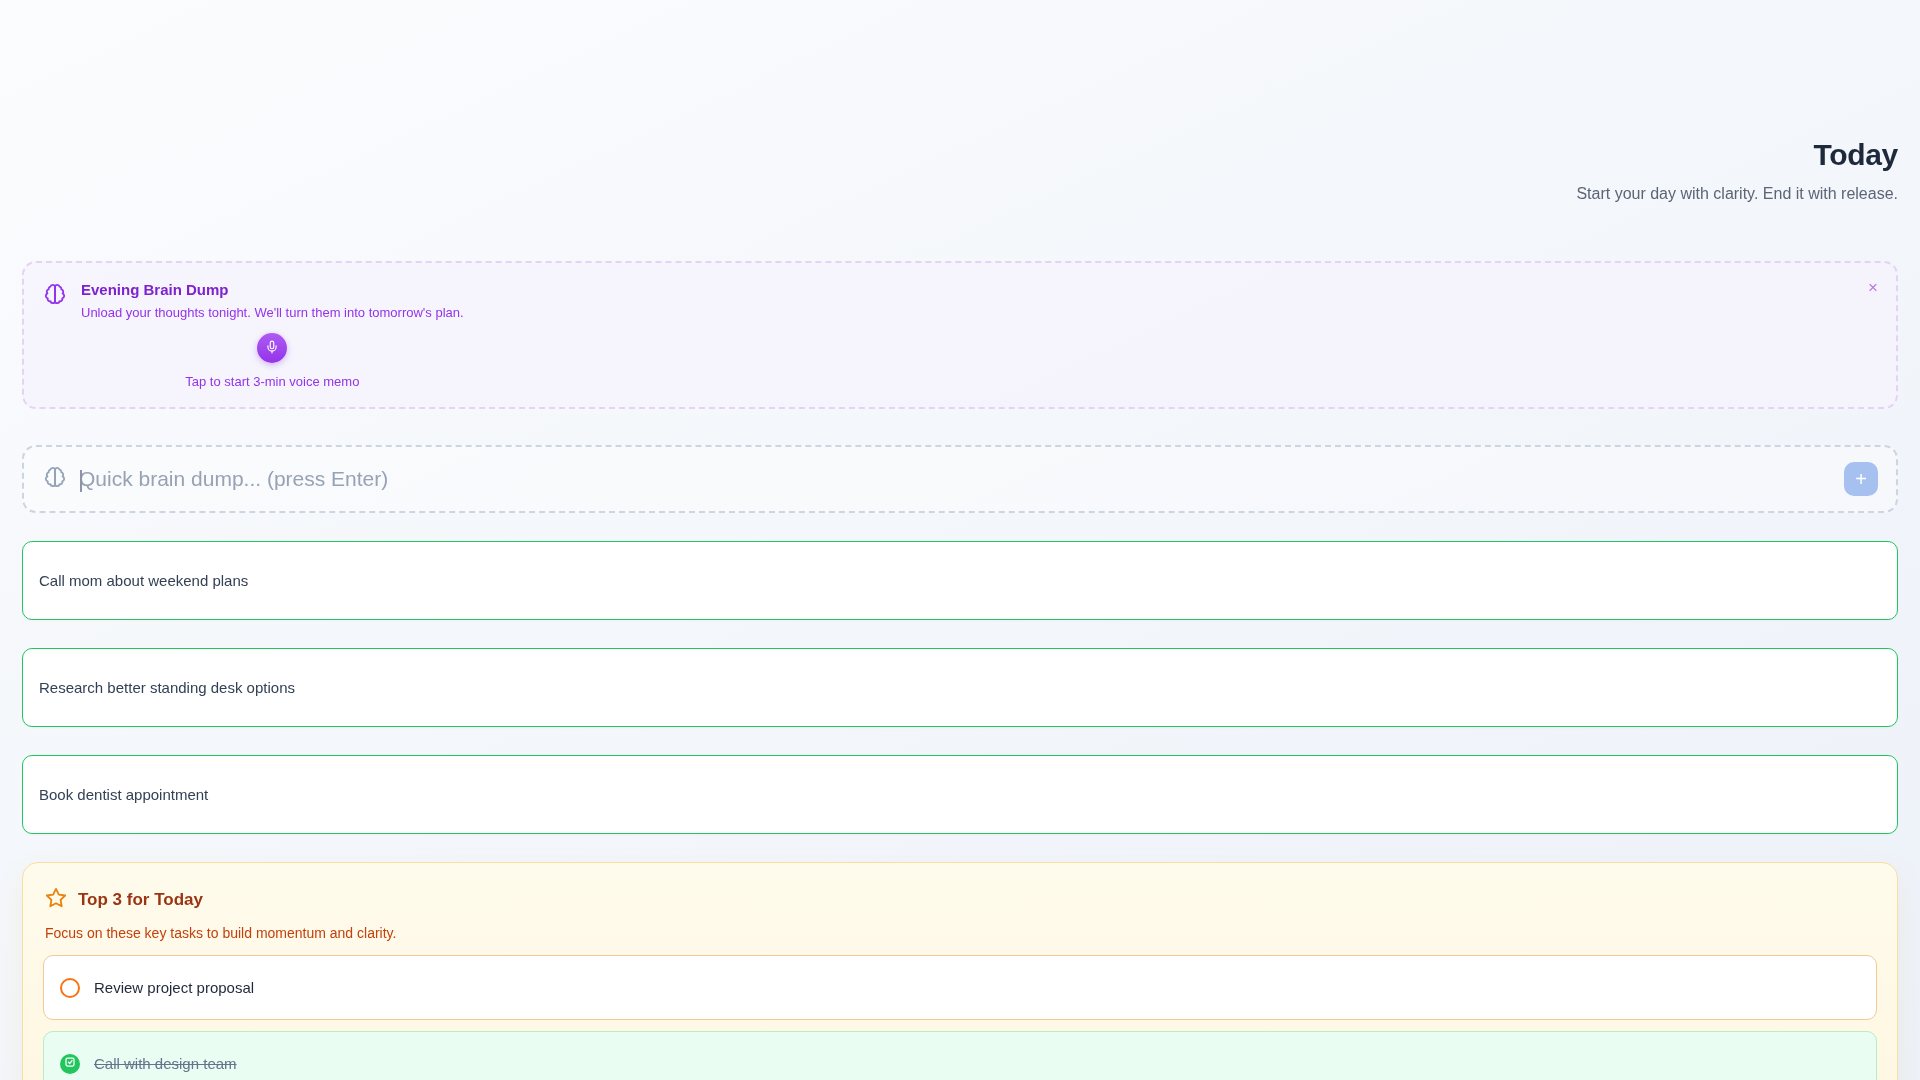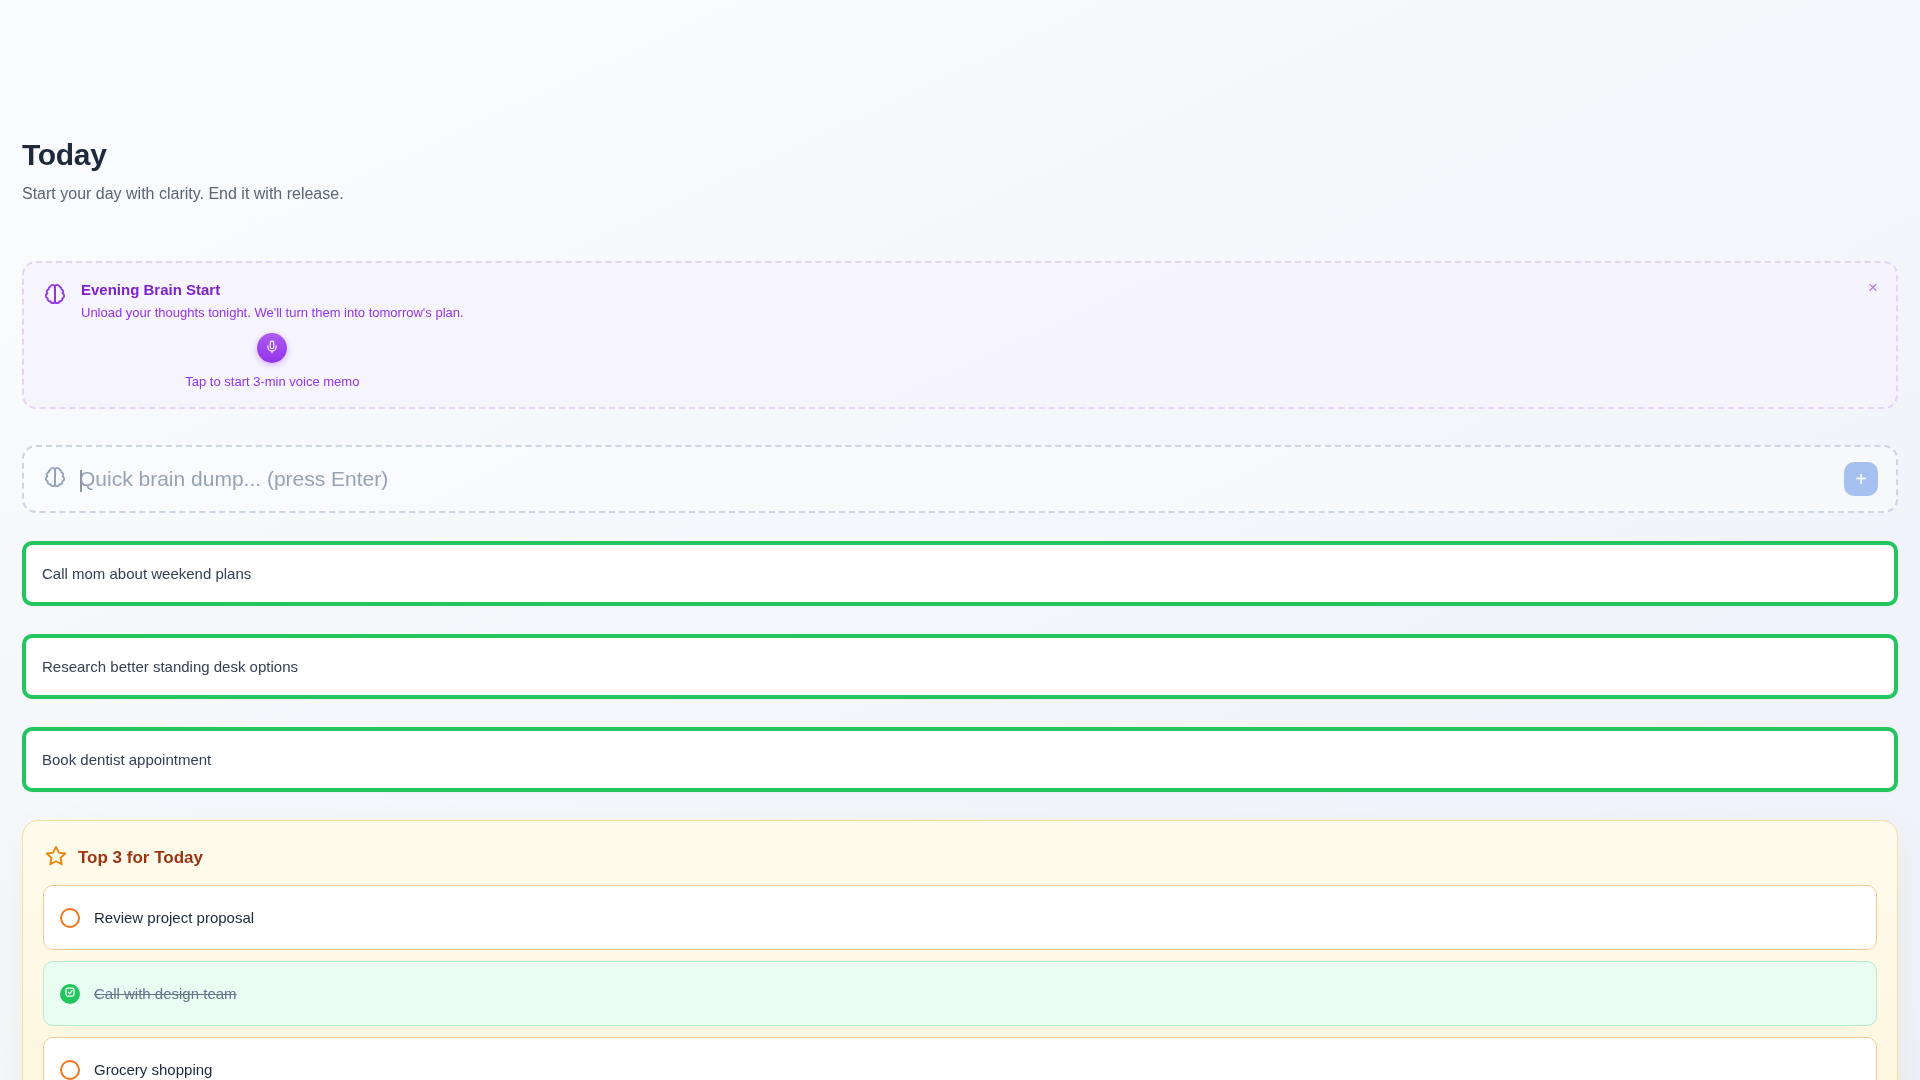--- a/index.html
+++ b/index.html
@@ -5,21 +5,21 @@
   * { box-sizing: border-box; margin: 0; padding: 0; }
   html, body { width: 1920px; height: 1080px; overflow: hidden; }
   body {
     font-family: "Liberation Sans", "DejaVu Sans", sans-serif;
     background: linear-gradient(155deg, #fbfcfe 0%, #f4f7fb 45%, #edf1f9 100%);
     color: #1e293b;
   }
   .page { padding: 0 22px; }
 
   
-  .header { text-align: left; padding-top: 138px; }
+  .header { text-align: right; padding-top: 138px; }
   .page-title { font-size: 30px; line-height: 34px; font-weight: 700; color: #1e293b; letter-spacing: -0.3px; }
   .page-subtitle { margin-top: 11px; font-size: 16px; line-height: 22px; color: #5b6575; }
 
   
   .banner {
     position: relative;
     margin-top: 56px;
     border: 2px dashed #e5d3f4;
     border-radius: 14px;
     background: rgba(246, 243, 254, 0.75);
@@ -78,23 +78,23 @@
   
   .inbox-header { margin-top: 20px; display: flex; align-items: center; gap: 9px; }
   .inbox-icon { color: #334155; }
   .inbox-title { font-size: 15px; font-weight: 700; color: #1f2937; }
   .inbox-spacer { flex: 1; }
   .ai-link { font-size: 13px; font-weight: 500; color: #2563eb; text-decoration: none; cursor: pointer; }
 
   .inbox-list { margin-top: 11px; }
   .inbox-card {
     background: #ffffff;
-    border: 4px solid #22c55e;
+    border: 1px solid #22c55e;
     border-radius: 10px;
-    padding: 20px 16px;
+    padding: 30px 16px;
     font-size: 15px; color: #334155;
     margin-bottom: 11px;
     box-shadow: 0 1px 2px rgba(30, 41, 59, 0.03);
     cursor: pointer;
     margin-top: 28px;
   }
 
   
   .top3 {
     margin-top: 28px;
@@ -154,21 +154,21 @@
   </div>
 
   <div class="banner">
     <span class="banner-icon">
       <svg width="22" height="22" viewBox="0 0 24 24" fill="none" stroke="currentColor" stroke-width="2" stroke-linecap="round" stroke-linejoin="round">
         <path d="M9.5 2A2.5 2.5 0 0 1 12 4.5v15a2.5 2.5 0 0 1-4.96.44 2.5 2.5 0 0 1-2.96-3.08 3 3 0 0 1-.34-5.58 2.5 2.5 0 0 1 1.32-4.24 2.5 2.5 0 0 1 1.98-3A2.5 2.5 0 0 1 9.5 2Z"></path>
         <path d="M14.5 2A2.5 2.5 0 0 0 12 4.5v15a2.5 2.5 0 0 0 4.96.44 2.5 2.5 0 0 0 2.96-3.08 3 3 0 0 0 .34-5.58 2.5 2.5 0 0 0-1.32-4.24 2.5 2.5 0 0 0-1.98-3A2.5 2.5 0 0 0 14.5 2Z"></path>
       </svg>
     </span>
     <div>
-      <div class="banner-title">Evening Brain Start</div>
+      <div class="banner-title">Evening Brain Dump</div>
       <div class="banner-subtitle">Unload your thoughts tonight. We'll turn them into tomorrow's plan.</div>
       <div class="banner-cta">
         <button class="mic-button">
           <span>
             <svg width="14" height="14" viewBox="0 0 24 24" fill="none" stroke="currentColor" stroke-width="2" stroke-linecap="round" stroke-linejoin="round">
               <path d="M12 2a3 3 0 0 0-3 3v7a3 3 0 0 0 6 0V5a3 3 0 0 0-3-3Z"></path>
               <path d="M19 10v2a7 7 0 0 1-14 0v-2"></path>
               <line x1="12" x2="12" y1="19" y2="22"></line>
             </svg>
           </span>
@@ -204,20 +204,21 @@
 
   <div class="top3">
     <div class="top3-header">
       <span class="top3-star">
         <svg width="22" height="22" viewBox="0 0 24 24" fill="none" stroke="currentColor" stroke-width="2" stroke-linecap="round" stroke-linejoin="round">
           <polygon points="12 2 15.09 8.26 22 9.27 17 14.14 18.18 21.02 12 17.77 5.82 21.02 7 14.14 2 9.27 8.91 8.26 12 2"></polygon>
         </svg>
       </span>
       <span class="top3-title">Top 3 for Today</span>
     </div>
+    <div class="top3-subtitle">Focus on these key tasks to build momentum and clarity.</div>
 
     <div class="top3-list">
 
       <div class="top3-row">
         <button class="top3-check">
           
         </button>
         <span class="top3-label">Review project proposal</span>
       </div>
 

